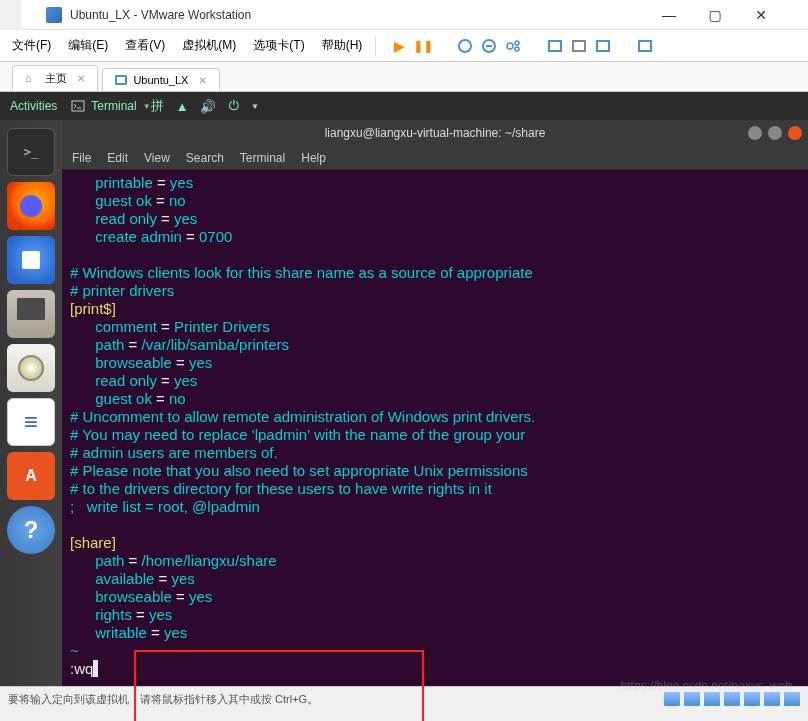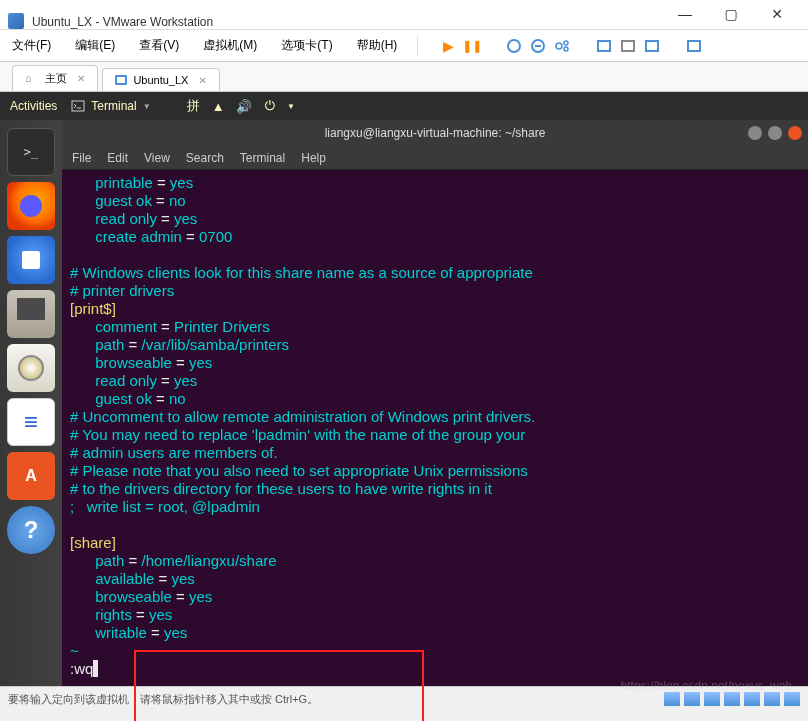--- a/index.html
+++ b/index.html
@@ -1,45 +1,45 @@
 <!DOCTYPE html>
 <html><head>
 <meta charset="utf-8">
 <style>
 * { margin: 0; padding: 0; box-sizing: border-box; font-family: "Microsoft YaHei", "Segoe UI", sans-serif; }
 body { width: 808px; height: 721px; background: #f0f0f0; overflow: hidden; position: relative; }
 
 
-.win-titlebar { height: 30px; background: #fff; border-bottom: 1px solid #ddd; display: flex; align-items: flex-end; padding: 0 8px; }
+.win-titlebar { height: 30px; background: #fff; border-bottom: 1px solid #ddd; display: flex; align-items: center; padding: 0 24px; margin-left: 22px; }
 .win-titlebar .app-icon { width: 16px; height: 16px; background: linear-gradient(135deg,#4a90d9,#2e6bb0); border-radius: 2px; margin-right: 8px; }
 .win-titlebar .title { font-size: 12px; color: #333; flex: 1; }
 .win-controls { display: flex; gap: 0; }
 .win-controls .btn { width: 46px; height: 30px; display: flex; align-items: center; justify-content: center; font-size: 14px; color: #333; }
 
 
-.vm-menubar { height: 32px; background: #fff; border-bottom: 1px solid #ccc; display: flex; align-items: center; padding: 0 4px; font-size: 12px; gap: 8px; }
+.vm-menubar { height: 32px; background: #fff; border-bottom: 1px solid #ccc; display: flex; align-items: center; padding: 0 4px; font-size: 12px; gap: 1px; }
 .vm-menubar .menu-item { padding: 4px 8px; white-space: nowrap; }
 .vm-menubar .sep { width: 1px; height: 20px; background: #ddd; margin: 0 4px; }
 .vm-toolbar-icons { display: flex; gap: 4px; align-items: center; margin-left: 8px; }
 .vm-toolbar-icons .ico { width: 20px; height: 20px; display: flex; align-items: center; justify-content: center; border-radius: 2px; }
 .vm-toolbar-icons .play { color: #f80; font-size: 14px; }
 .vm-toolbar-icons .pause { color: #f80; }
 .vm-toolbar-icons .box { border: 2px solid #4a90d9; width: 14px; height: 12px; }
 .vm-toolbar-icons svg { display: block; }
 
 
 .vm-tabs { height: 30px; background: #f8f8f8; border-bottom: 1px solid #ccc; display: flex; align-items: flex-end; padding: 0 12px; gap: 4px; }
 .vm-tab { padding: 5px 12px; background: #fff; border: 1px solid #ccc; border-bottom: none; border-radius: 4px 4px 0 0; font-size: 11px; display: flex; align-items: center; gap: 6px; }
 .vm-tab .ico { width: 14px; height: 14px; }
 .vm-tab .ico.home { color: #888; }
 .vm-tab .ico.mon { border: 2px solid #4a90d9; width: 12px; height: 10px; border-radius: 1px; }
 .vm-tab .close { color: #999; font-size: 10px; margin-left: 4px; }
 
 
-.ubuntu-topbar { height: 28px; background: #2c2c2c; color: #fef9c3; display: flex; align-items: center; padding: 0 10px; font-size: 12px; gap: 36px; }
+.ubuntu-topbar { height: 28px; background: #2c2c2c; color: #86efac; display: flex; align-items: center; padding: 0 10px; font-size: 12px; }
 .ubuntu-topbar .left { display: flex; align-items: center; gap: 14px; }
 .ubuntu-topbar .center { flex: 1; text-align: center; font-weight: 500; }
 .ubuntu-topbar .right { display: flex; gap: 12px; align-items: center; }
 .ubuntu-topbar .right span { font-size: 13px; }
 .ubuntu-topbar .term-label { display: flex; align-items: center; gap: 6px; }
 .ubuntu-topbar .term-label::after { content: "▼"; font-size: 8px; color: #aaa; }
 
 
 .ubuntu-desktop { display: flex; height: 566px; border-radius: 11px; }
 .ubuntu-dock { width: 62px; background: linear-gradient(to right, rgba(40,40,40,0.92), rgba(50,50,50,0.92)); display: flex; flex-direction: column; align-items: center; padding: 8px 0; gap: 6px; }

